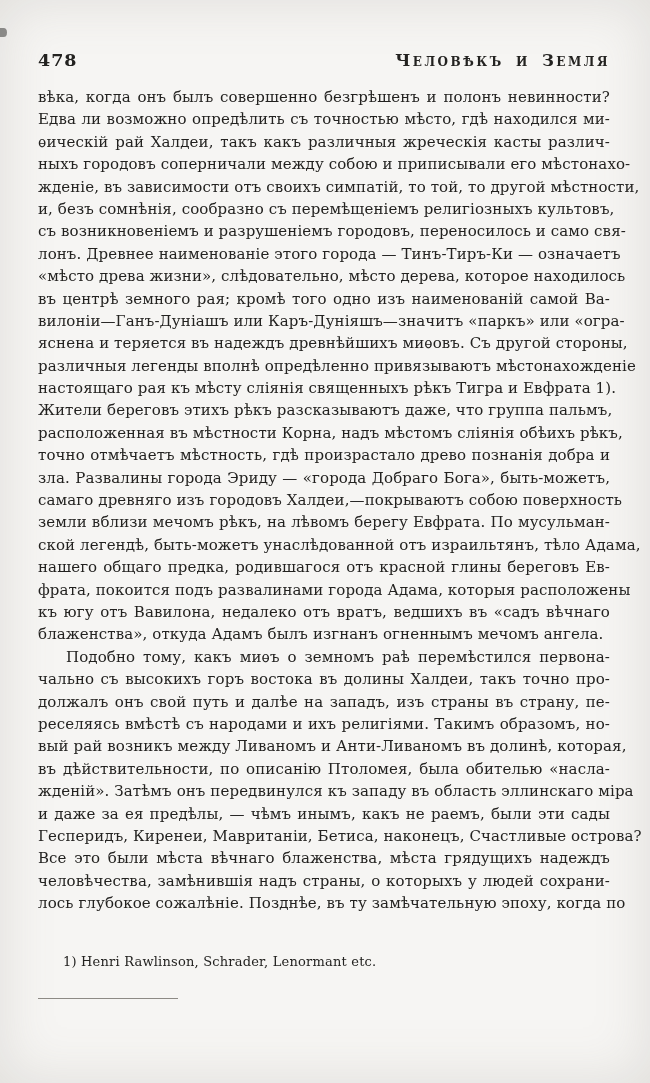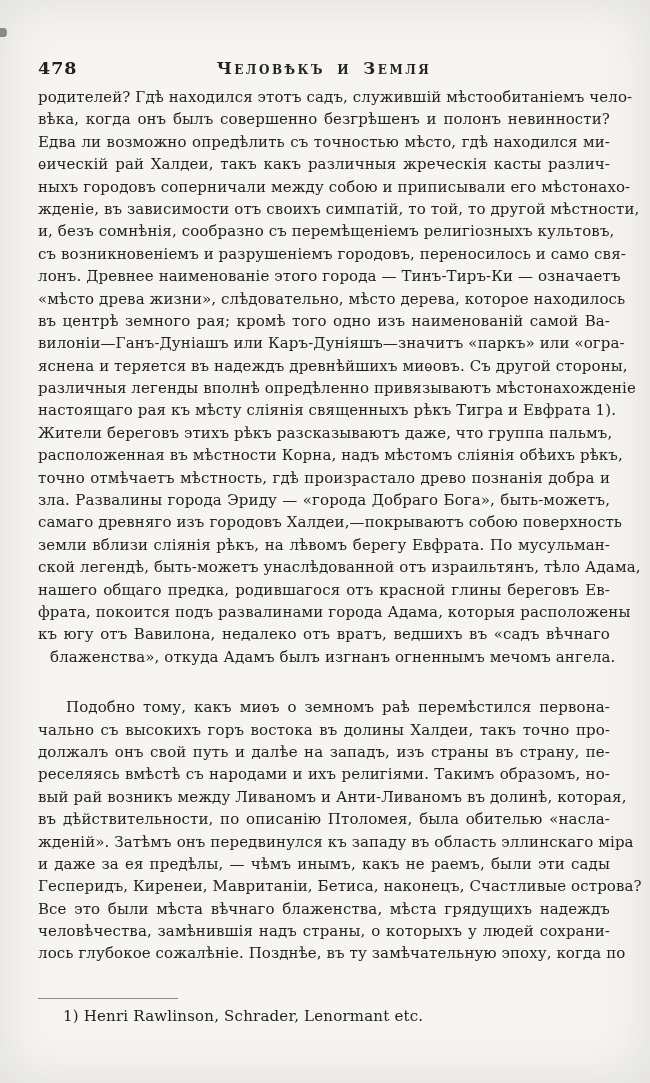--- a/index.html
+++ b/index.html
@@ -16,91 +16,89 @@
   }
   .speck {
     position: absolute; left: 0; top: 28px;
     width: 7px; height: 9px;
     background: #3a3a38; opacity: .55;
     border-radius: 0 60% 60% 0;
   }
   .header-row {
     position: absolute; top: 50px; left: 38px; right: 40px;
     height: 22px;
-    margin-top: 8px;
   }
   .page-number {
     position: absolute; left: 0; top: 0;
     font-size: 17.5px; font-weight: 600;
     letter-spacing: 1px;
   }
   .header-title {
     position: absolute; left: 0; right: 0; top: 1px;
-    text-align: center;
+    text-align: right;
     font-variant: small-caps;
     font-size: 16.5px; font-weight: 600;
     letter-spacing: 2.5px;
     word-spacing: 4px;
   }
   .body-text {
     position: absolute; top: 86px; left: 38px; right: 40px;
   }
   .line {
     height: 22.4px; line-height: 22.4px;
     font-size: 15px;
     text-align: justify;
     text-align-last: justify;
     white-space: nowrap;
     letter-spacing: 0.1px;
   }
-  .line.indent { padding-left: 28px; margin-top: 28px; }
-  .line.flush { text-align-last: left; margin-left: 12px; }
+  .line.indent { padding-left: 28px; }
+  .line.flush { text-align-last: left; }
   .footnote-rule {
     position: absolute; top: 998px; left: 38px;
     width: 140px; height: 1px;
     background: #8d8a85;
   }
   .footnote-text {
-    position: absolute; top: 1006px; left: 63px; right: 40px;
-    font-size: 15px; line-height: 20px;
+    position: absolute; top: 952px; left: 63px; right: 40px;
+    font-size: 13px; line-height: 20px;
     letter-spacing: 0.2px;
   }
 </style>
 </head>
 <body>
 
 <div class="speck"></div>
 
 <div class="header-row">
   <div class="page-number">478</div>
   <div class="header-title">Человѣкъ и Земля</div>
 </div>
 
 <div class="body-text">
-    <div class="line">родителей? Гдѣ находился этотъ садъ, служившій мѣстообитаніемъ чело-</div>
     <div class="line">вѣка, когда онъ былъ совершенно безгрѣшенъ и полонъ невинности?</div>
     <div class="line">Едва ли возможно опредѣлить съ точностью мѣсто, гдѣ находился ми-</div>
     <div class="line">ѳическій рай Халдеи, такъ какъ различныя жреческія касты различ-</div>
     <div class="line">ныхъ городовъ соперничали между собою и приписывали его мѣстонахо-</div>
     <div class="line">жденіе, въ зависимости отъ своихъ симпатій, то той, то другой мѣстности,</div>
     <div class="line">и, безъ сомнѣнія, сообразно съ перемѣщеніемъ религіозныхъ культовъ,</div>
     <div class="line">съ возникновеніемъ и разрушеніемъ городовъ, переносилось и само свя-</div>
     <div class="line">лонъ. Древнее наименованіе этого города — Тинъ-Тиръ-Ки — означаетъ</div>
     <div class="line">«мѣсто древа жизни», слѣдовательно, мѣсто дерева, которое находилось</div>
     <div class="line">въ центрѣ земного рая; кромѣ того одно изъ наименованій самой Ва-</div>
     <div class="line">вилоніи—Ганъ-Дуніашъ или Каръ-Дуніяшъ—значитъ «паркъ» или «огра-</div>
     <div class="line">яснена и теряется въ надеждъ древнѣйшихъ миѳовъ. Съ другой стороны,</div>
     <div class="line">различныя легенды вполнѣ опредѣленно привязываютъ мѣстонахожденіе</div>
     <div class="line">настоящаго рая къ мѣсту сліянія священныхъ рѣкъ Тигра и Евфрата 1).</div>
     <div class="line">Жители береговъ этихъ рѣкъ разсказываютъ даже, что группа пальмъ,</div>
     <div class="line">расположенная въ мѣстности Корна, надъ мѣстомъ сліянія обѣихъ рѣкъ,</div>
     <div class="line">точно отмѣчаетъ мѣстность, гдѣ произрастало древо познанія добра и</div>
     <div class="line">зла. Развалины города Эриду — «города Добраго Бога», быть-можетъ,</div>
     <div class="line">самаго древняго изъ городовъ Халдеи,—покрываютъ собою поверхность</div>
-    <div class="line">земли вблизи сліянія рѣкъ, на лѣвомъ берегу Евфрата. По мусульман-</div>
+    <div class="line">земли вблизи мечомъ рѣкъ, на лѣвомъ берегу Евфрата. По мусульман-</div>
     <div class="line">ской легендѣ, быть-можетъ унаслѣдованной отъ израильтянъ, тѣло Адама,</div>
     <div class="line">нашего общаго предка, родившагося отъ красной глины береговъ Ев-</div>
     <div class="line">фрата, покоится подъ развалинами города Адама, которыя расположены</div>
     <div class="line">къ югу отъ Вавилона, недалеко отъ вратъ, ведшихъ въ «садъ вѣчнаго</div>
     <div class="line flush">блаженства», откуда Адамъ былъ изгнанъ огненнымъ мечомъ ангела.</div>
     <div class="line indent">Подобно тому, какъ миѳъ о земномъ раѣ перемѣстился первона-</div>
     <div class="line">чально съ высокихъ горъ востока въ долины Халдеи, такъ точно про-</div>
     <div class="line">должалъ онъ свой путь и далѣе на западъ, изъ страны въ страну, пе-</div>
     <div class="line">реселяясь вмѣстѣ съ народами и ихъ религіями. Такимъ образомъ, но-</div>
     <div class="line">вый рай возникъ между Ливаномъ и Анти-Ливаномъ въ долинѣ, которая,</div>

